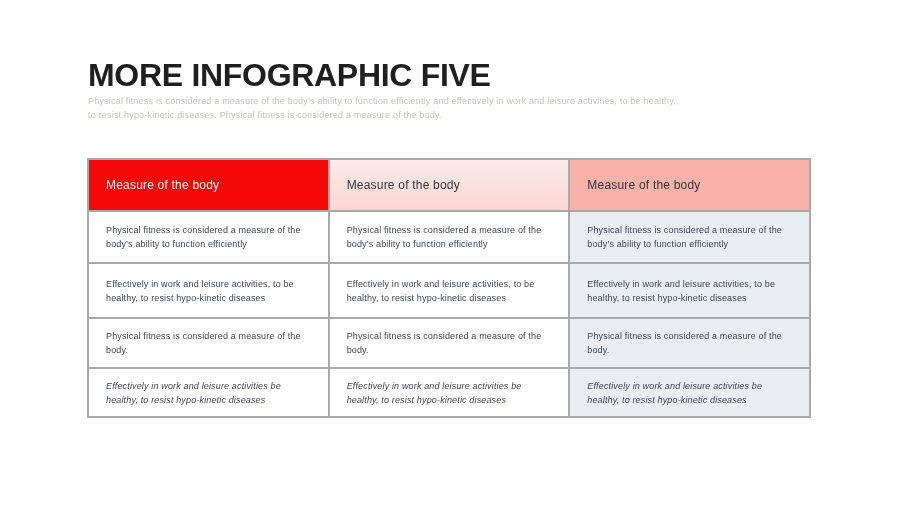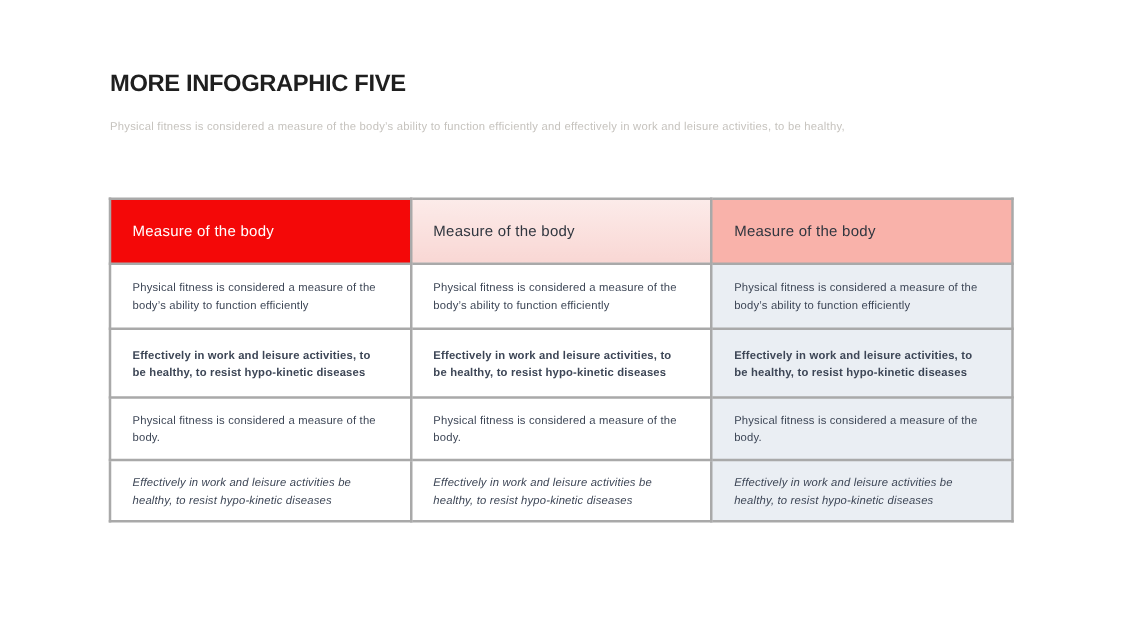--- a/index.html
+++ b/index.html
@@ -24,21 +24,21 @@
     overflow: hidden;
   }
   .slide {
     position: relative;
     width: 900px; height: 506px;
     background: var(--slide-bg);
   }
   .title {
     position: absolute;
     left: 88px; top: 57px;
-    font-size: 19px;
+    font-size: 32px;
     font-weight: 600;
     letter-spacing: -0.3px;
     color: var(--title-text);
   }
   .subtitle {
     position: absolute;
     left: 88px; top: 94px;
     font-size: 9px;
     letter-spacing: 0.2px;
     line-height: 14px;
@@ -67,33 +67,34 @@
     font-size: 9px;
     letter-spacing: 0.15px;
     line-height: 14px;
     color: var(--cell-text);
   }
   .h1 { background: var(--header1-bg); color: var(--header1-text); }
   .h2 { background: linear-gradient(180deg, var(--header2-bg-top), var(--header2-bg-bottom)); color: var(--header-text-dark); }
   .h3 { background: var(--header3-bg); color: var(--header-text-dark); }
   .c3 { background: var(--col3-cell-bg); }
   .r1 { height: 52px; }
-  .r2 { height: 55px; font-weight: bold; }
+  .r2 { height: 55px; }
   .r3 { height: 50px; margin-top: 12px; }
   .r4 { height: 49px; font-style: italic; }
 </style>
 </head>
 <body>
 
 <div class="slide">
 
   <h1 class="title">MORE INFOGRAPHIC FIVE</h1>
 
   <div class="subtitle">
     <div>Physical fitness is considered a measure of the body’s ability to function efficiently and effectively in work and leisure activities, to be healthy,</div>
+    <div>to resist hypo-kinetic diseases. Physical fitness is considered a measure of the body.</div>
   </div>
 
   <table class="content-table">
     <thead>
       <tr>
         <th class="h1">Measure of the body</th>
         <th class="h2">Measure of the body</th>
         <th class="h3">Measure of the body</th>
       </tr>
     </thead>

